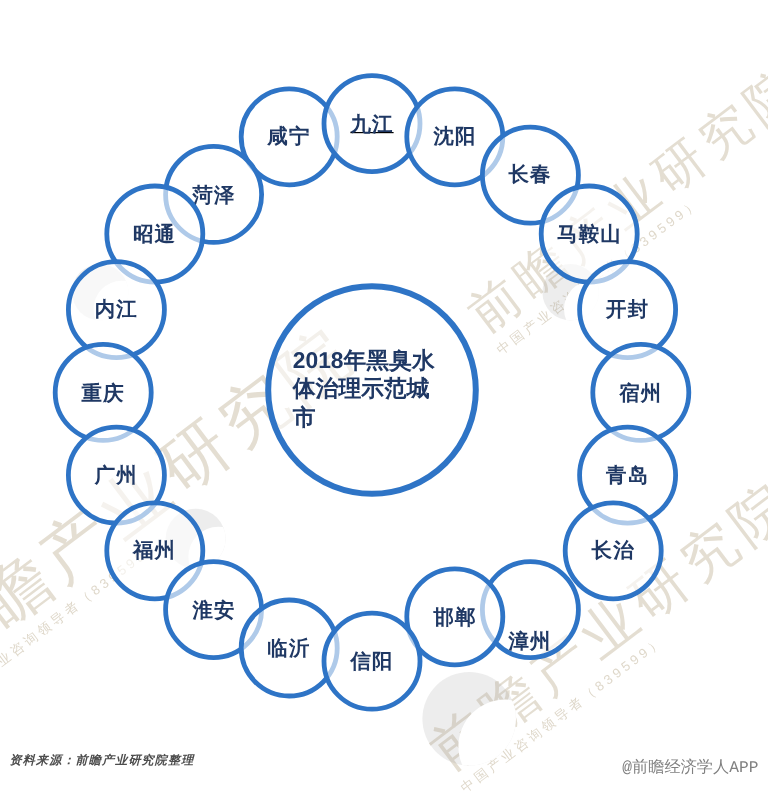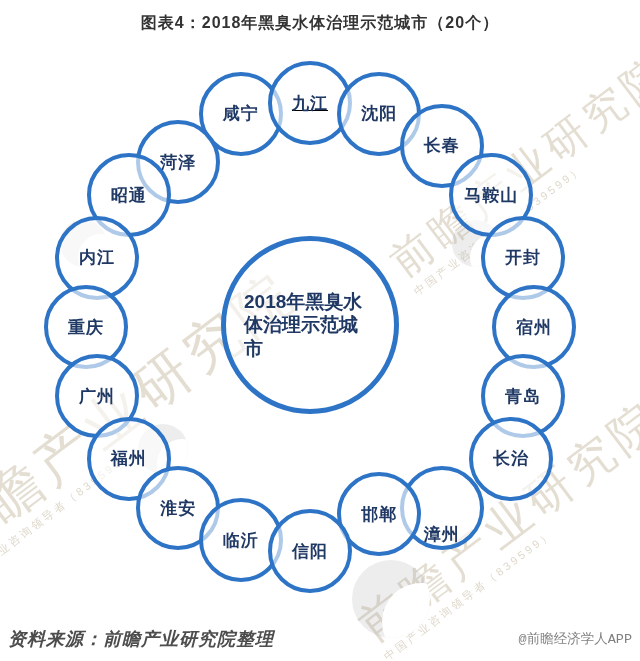--- a/index.html
+++ b/index.html
@@ -100,21 +100,21 @@
     font-size: 19px;
     font-weight: 600;
     line-height: 1.22;
     color: var(--label-text, #1F3864);
   }
   
   .source-note {
     position: absolute;
     left: 8px;
     top: 627px;
-    font-size: 18px;
+    font-size: 10px;
     font-style: italic;
     font-weight: bold;
     color: #4d4d4d;
     letter-spacing: 1px;
     z-index: 30;
   }
   .credit-note {
     position: absolute;
     right: 8px;
     top: 630px;
@@ -122,21 +122,20 @@
     color: #808080;
     z-index: 30;
     font-family: Liberation Mono, monospace;
   }
 </style>
 </head>
 <body>
 
 <div class="canvas">
 
-  <div class="figure-title">图表4：2018年黑臭水体治理示范城市（20个）</div>
 
   <div class="wm-layer">
       <div class="wm-band" style="left: -30px; top: 509px;">
         <div class="wm-big" style="font-size: 56px;">前瞻产业研究院</div>
         <div class="wm-small">中国产业咨询领导者（839599）</div>
       </div>
       <div class="wm-band" style="left: 420px; top: 238px;">
         <div class="wm-big" style="font-size: 42px;">前瞻产业研究院</div>
         <div class="wm-small">中国产业咨询领导者（839599）</div>
       </div>

